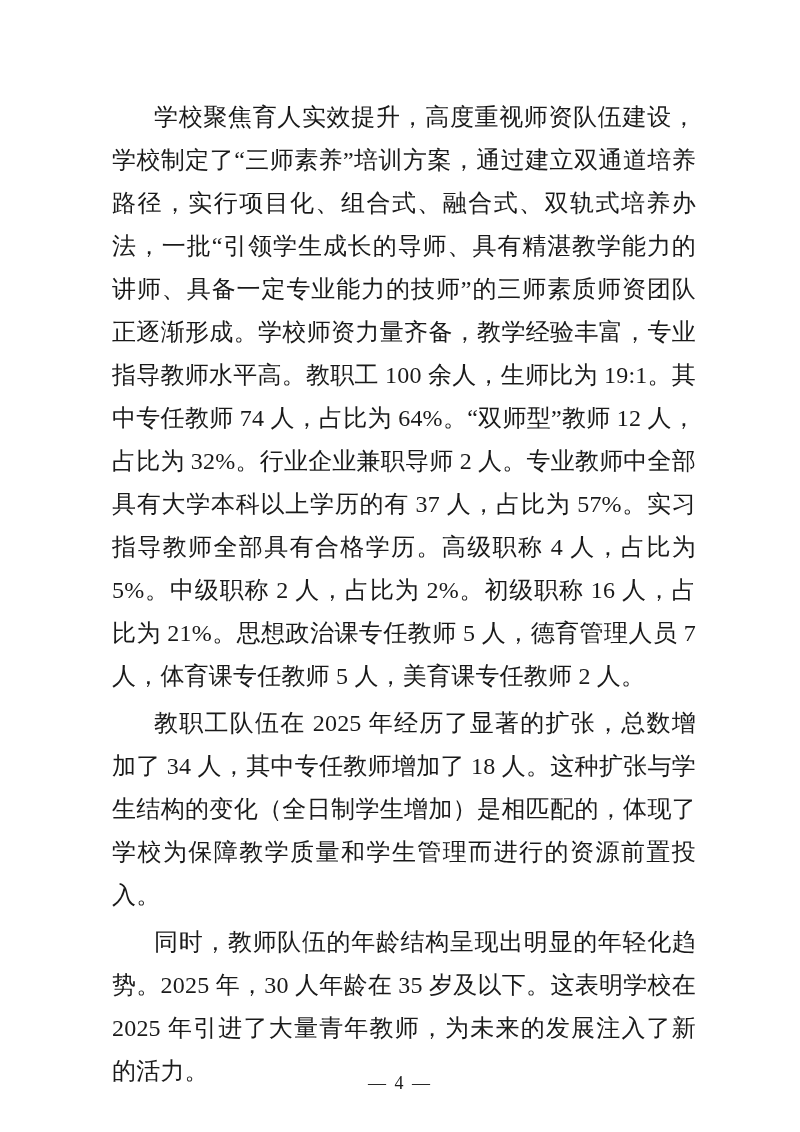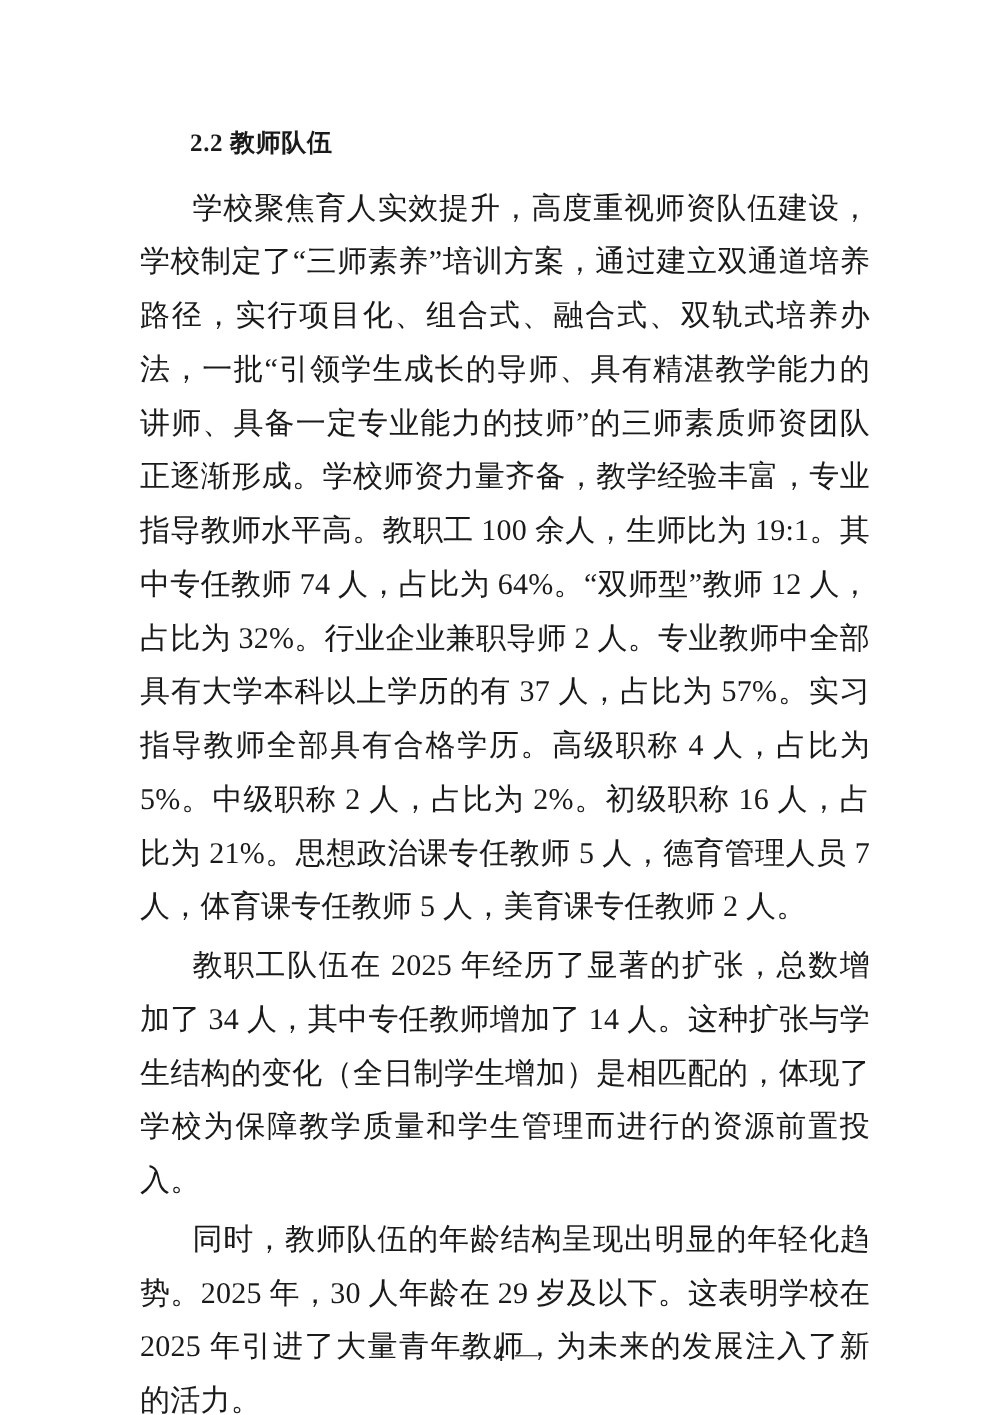--- a/index.html
+++ b/index.html
@@ -52,18 +52,17 @@
     text-align: center;
     font-size: 18px;
     color: #1a1a1a;
     letter-spacing: 2px;
   }
 </style>
 </head>
 <body>
 
 <div class="page">
-  <h2 class="heading">2.2 教师队伍</h2>
   <p class="para">学校聚焦育人实效提升，高度重视师资队伍建设，学校制定了“三师素养”培训方案，通过建立双通道培养路径，实行项目化、组合式、融合式、双轨式培养办法，一批“引领学生成长的导师、具有精湛教学能力的讲师、具备一定专业能力的技师”的三师素质师资团队正逐渐形成。学校师资力量齐备，教学经验丰富，专业指导教师水平高。教职工 100 余人，生师比为 19:1。其中专任教师 74 人，占比为 64%。“双师型”教师 12 人，占比为 32%。行业企业兼职导师 2 人。专业教师中全部具有大学本科以上学历的有 37 人，占比为 57%。实习指导教师全部具有合格学历。高级职称 4 人，占比为 5%。中级职称 2 人，占比为 2%。初级职称 16 人，占比为 21%。思想政治课专任教师 5 人，德育管理人员 7 人，体育课专任教师 5 人，美育课专任教师 2 人。</p>
-  <p class="para">教职工队伍在 2025 年经历了显著的扩张，总数增加了 34 人，其中专任教师增加了 14 人。这种扩张与学生结构的变化（全日制学生增加）是相匹配的，体现了学校为保障教学质量和学生管理而进行的资源前置投入。</p>
-  <p class="para">同时，教师队伍的年龄结构呈现出明显的年轻化趋势。2025 年，30 人年龄在 29 岁及以下。这表明学校在 2025 年引进了大量青年教师，为未来的发展注入了新的活力。</p>
+  <p class="para">教职工队伍在 2025 年经历了显著的扩张，总数增加了 34 人，其中专任教师增加了 18 人。这种扩张与学生结构的变化（全日制学生增加）是相匹配的，体现了学校为保障教学质量和学生管理而进行的资源前置投入。</p>
+  <p class="para">同时，教师队伍的年龄结构呈现出明显的年轻化趋势。2025 年，30 人年龄在 35 岁及以下。这表明学校在 2025 年引进了大量青年教师，为未来的发展注入了新的活力。</p>
   <div class="footer">— 4 —</div>
 </div>
 
 </body></html>

